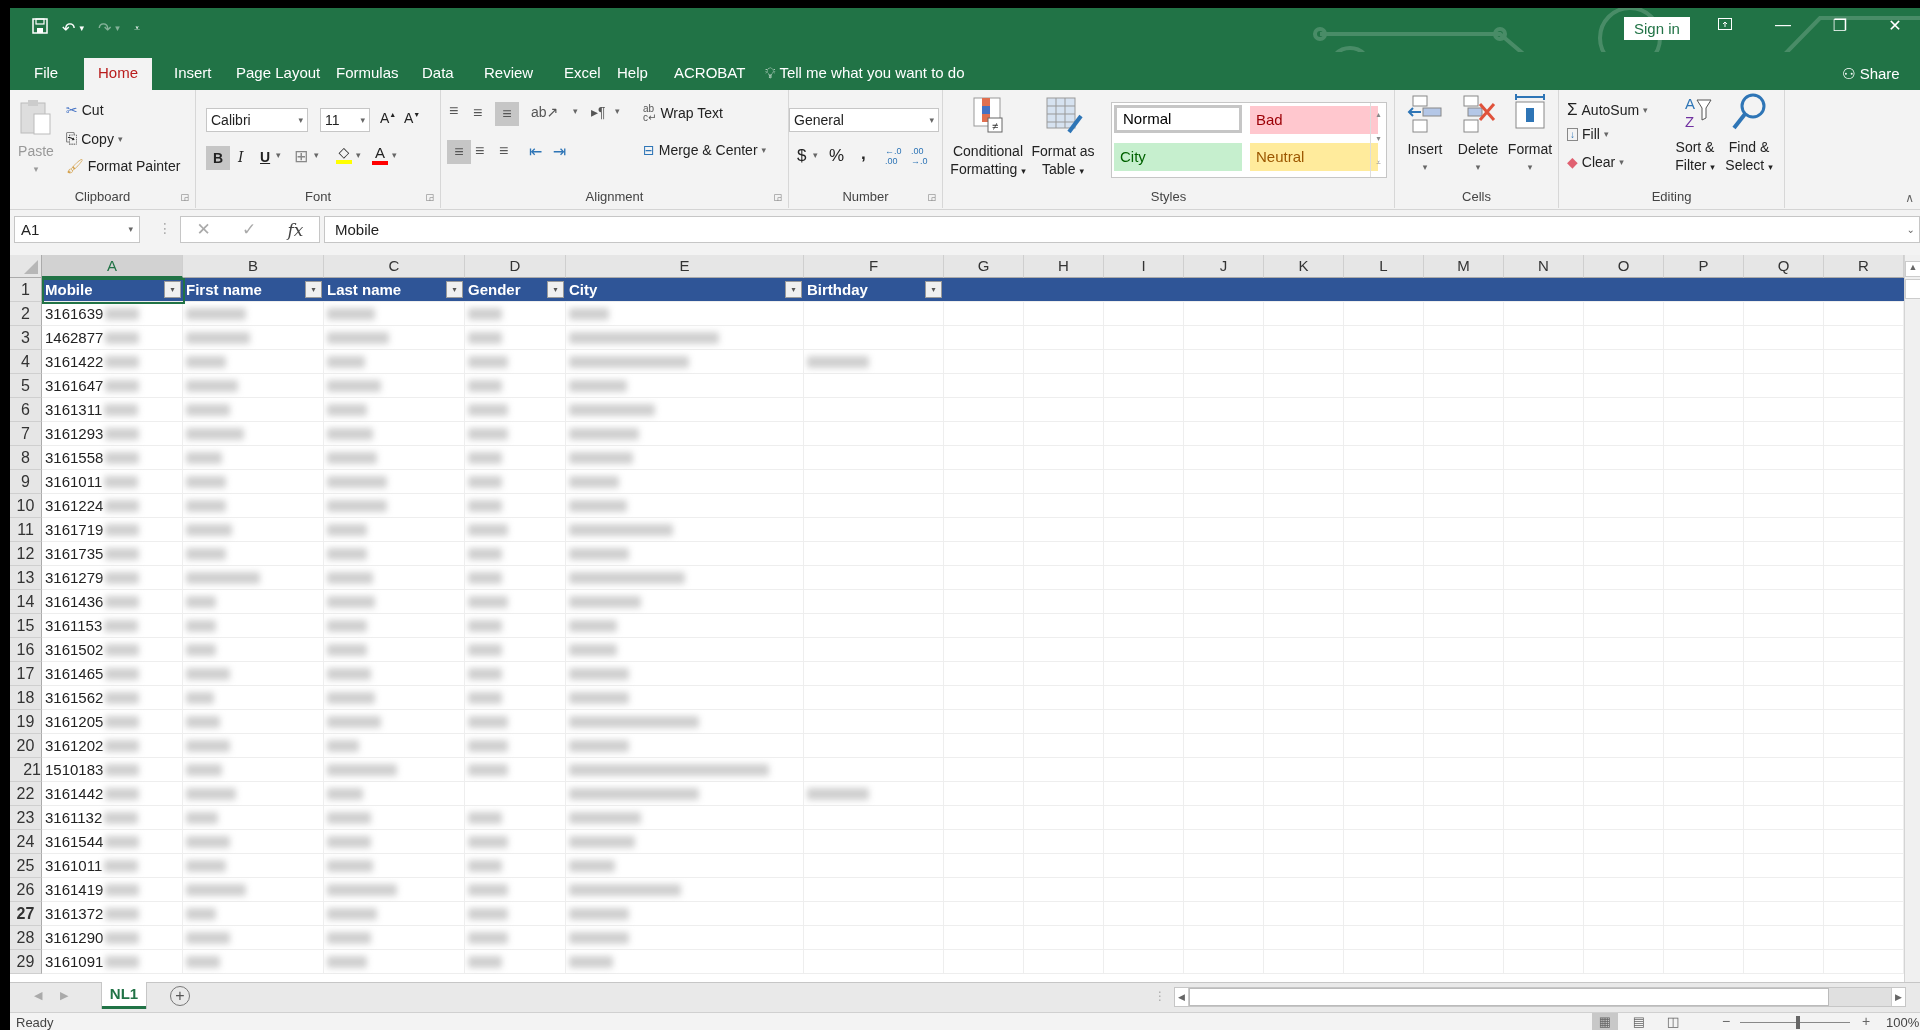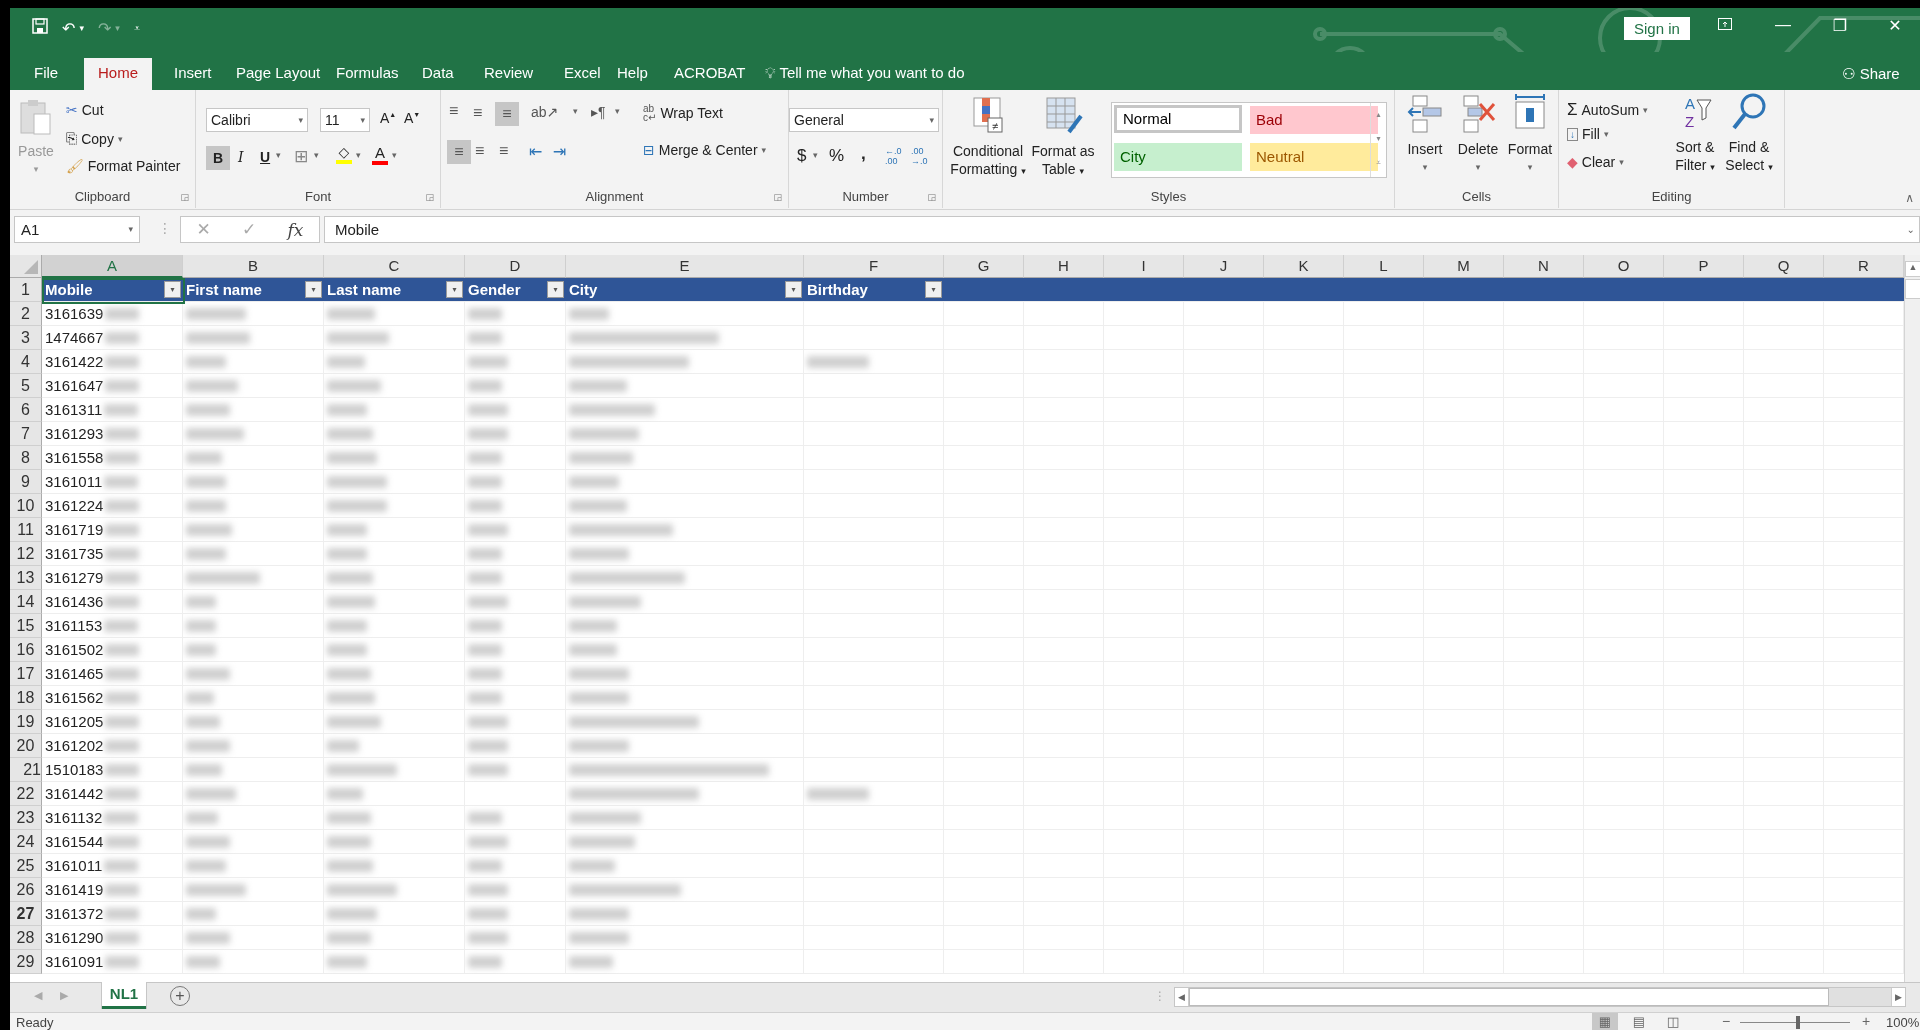--- a/index.html
+++ b/index.html
@@ -443,21 +443,21 @@
         <div class="cell" style="left: 1302px; width: 80px;"></div>
         <div class="cell" style="left: 1382px; width: 80px;"></div>
         <div class="cell" style="left: 1462px; width: 80px;"></div>
         <div class="cell" style="left: 1542px; width: 80px;"></div>
         <div class="cell" style="left: 1622px; width: 80px;"></div>
         <div class="cell" style="left: 1702px; width: 80px;"></div>
         <div class="cell" style="left: 1782px; width: 80px;"></div>
       </div>
       <div class="rowhdr" style="top: 71px;">3</div>
       <div class="row" style="top: 71px; width: 1862px;">
-        <div class="cell" style="left: 0px; width: 141px;"><span>1474667</span><span class="blur" style="width: 34px; margin-left: 2px; vertical-align: top;"></span></div>
+        <div class="cell" style="left: 0px; width: 141px;"><span>1462877</span><span class="blur" style="width: 34px; margin-left: 2px; vertical-align: top;"></span></div>
         <div class="cell" style="left: 141px; width: 141px;"><span class="blur" style="width: 64px;"></span></div>
         <div class="cell" style="left: 282px; width: 141px;"><span class="blur" style="width: 62px;"></span></div>
         <div class="cell" style="left: 423px; width: 101px;"><span class="blur" style="width: 34px;"></span></div>
         <div class="cell" style="left: 524px; width: 238px;"><span class="blur" style="width: 150px;"></span></div>
         <div class="cell" style="left: 762px; width: 140px;"></div>
         <div class="cell" style="left: 902px; width: 80px;"></div>
         <div class="cell" style="left: 982px; width: 80px;"></div>
         <div class="cell" style="left: 1062px; width: 80px;"></div>
         <div class="cell" style="left: 1142px; width: 80px;"></div>
         <div class="cell" style="left: 1222px; width: 80px;"></div>

